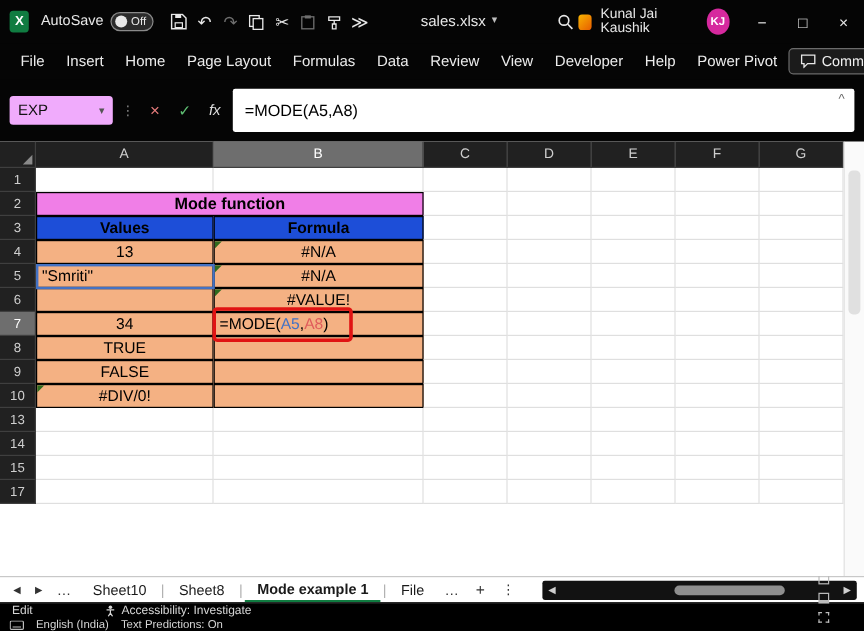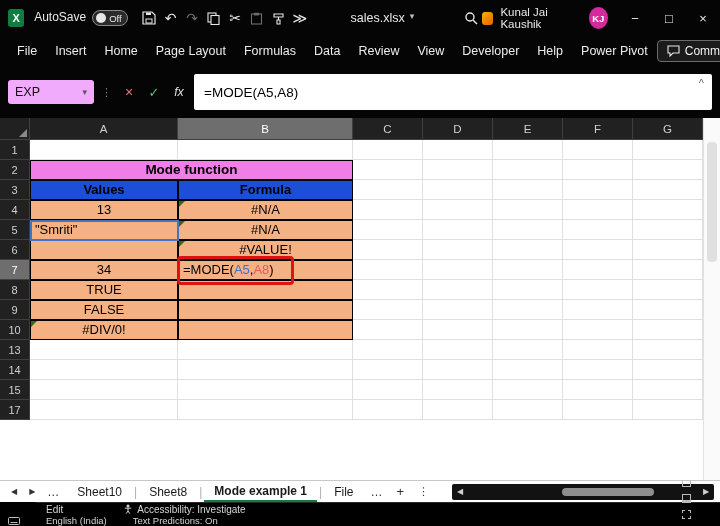--- a/index.html
+++ b/index.html
@@ -77,23 +77,23 @@
   .tab.active { font-weight:bold; border-bottom:2px solid #107C41;text-align:center; }
   .tab-sep { color:#b0b0b0; }
   .add-tab { padding:0 6px; font-size:13px; color:#333; }
   .sheet-menu { padding:0 6px; font-size:11px; color:#333; }
   .hscroll { margin-left:auto; height:16px; background:#121212; display:flex; align-items:center; flex:0 0 262px; border-radius:2px; }
   .hs-arrow { color:#cfcfcf; font-size:8px; width:16px; text-align:center; }
   .hs-track { flex:1; height:100%; position:relative; }
   .hs-thumb { position:absolute; left:94px; top:4px; width:92px; height:8px; background:#8f8f8f; border-radius:4px; }
 
   
-  .status1 { height:13px; background:#000; border-top:1px solid #2a2a2a; display:flex; align-items:center; color:#d6d6d6; font-size:10px; padding:0 10px; gap:8px; flex:0 0 auto;margin-left:36px; }
+  .status1 { height:13px; background:#000; border-top:1px solid #2a2a2a; display:flex; align-items:center; color:#d6d6d6; font-size:10px; padding:0 10px; gap:8px; flex:0 0 auto; }
   .acc { display:flex; align-items:center; gap:4px; margin-left:52px; }
-  .status2 { height:11px; background:#000; display:flex; align-items:center; color:#d6d6d6; font-size:9.5px; padding:0 8px; gap:26px; flex:0 0 auto; }
+  .status2 { height:11px; background:#000; display:flex; align-items:center; color:#d6d6d6; font-size:9.5px; padding:0 8px; gap:10px; flex:0 0 auto; }
   .s2-right { margin-left:auto; display:flex; align-items:center; gap:7px;flex-direction:column; }
   .viewicon { width:9px; height:9px; border:1px solid #bbb; }
   .viewicon.vi2 { border-bottom-width:3px; }
   .viewicon.vi3 { border-style:dashed; }
   .zoomslider { width:52px; height:2px; background:#9a9a9a; position:relative; }
   .zoomthumb { position:absolute; left:24px; top:-3px; width:3px; height:8px; background:#d9d9d9; }
 </style>
 </head>
 <body>
 

